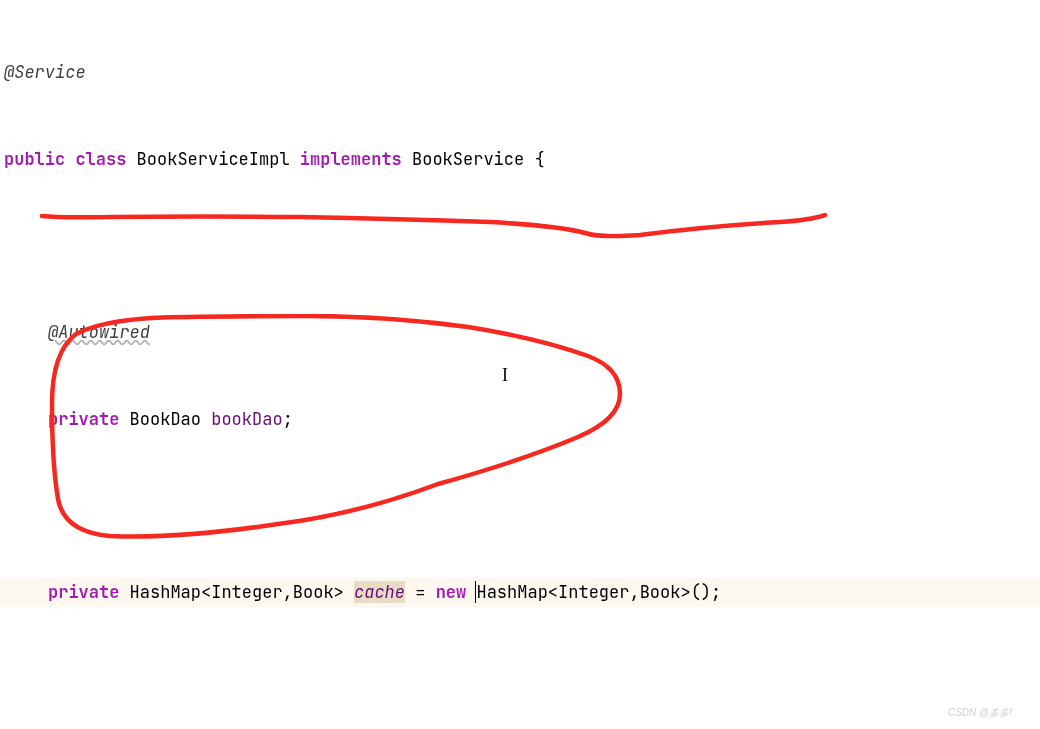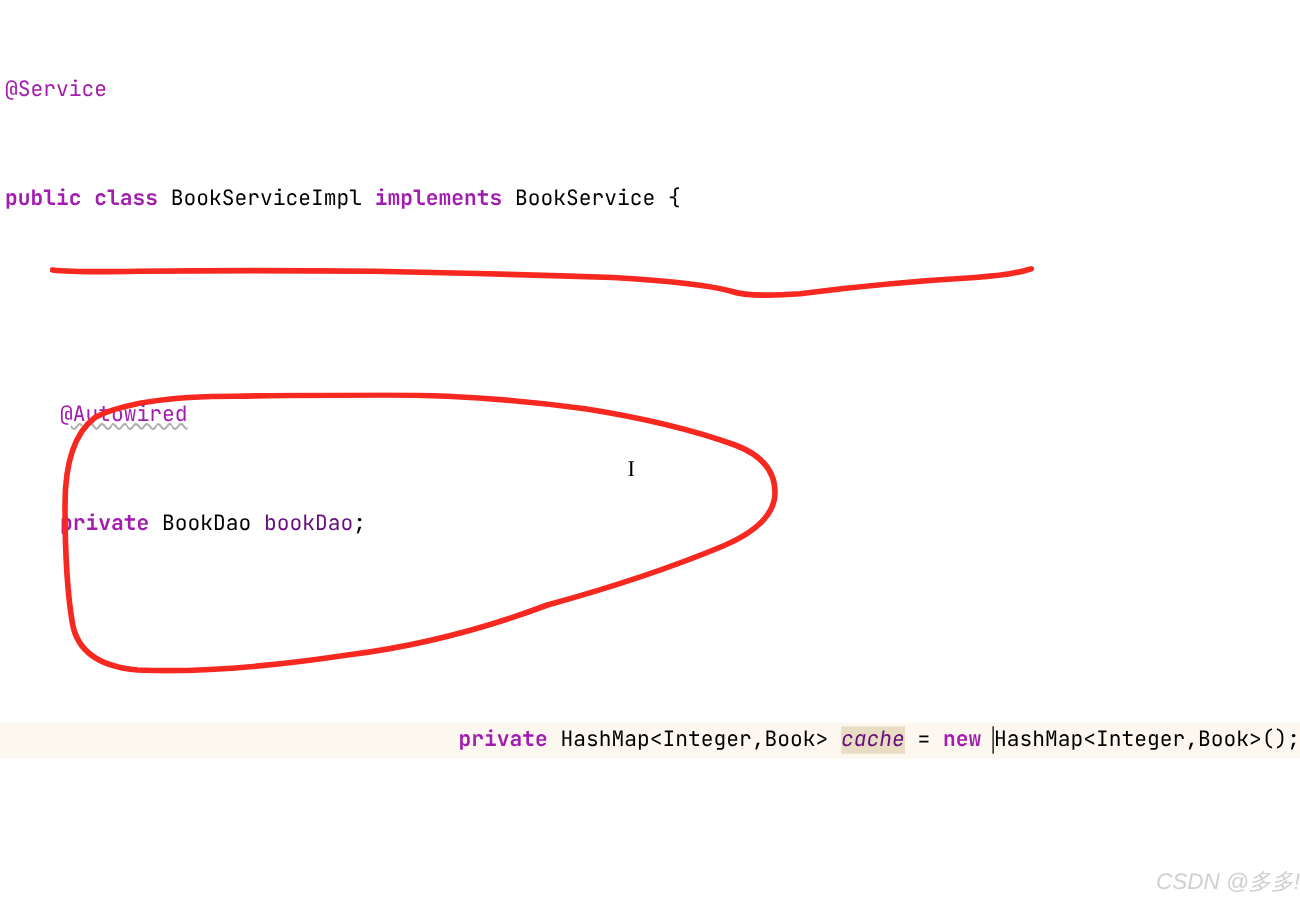--- a/index.html
+++ b/index.html
@@ -22,24 +22,24 @@
       white-space: pre;
     }
     .line {
       position: relative;
       height: 29px;
       line-height: 29px;
       padding-left: 4px;
     }
     .highlighted-line {
       background: #fdf8ef;
-      text-align: right;
     }
     .annotation {
-      color: #a21caf;
+      color: #404040;
+      font-style: italic;
     }
     .keyword {
       color: #a21caf;
       font-weight: bold;
     }
     .field-name {
       color: #660e7a;
     }
     .field-name-italic {
       color: #660e7a;
@@ -52,24 +52,24 @@
       text-decoration: underline wavy #b0b0b0;
     }
     .caret {
       border-left: 1px solid #000;
       margin-left: -1px;
     }
     .indent { display: inline-block; }
     .i1 { width: 44px; }
     .watermark {
       position: absolute;
-      right: 0;
+      right: 28px;
       bottom: 8px;
       color: #d0d0d0;
-      font-size: 18px;
+      font-size: 10px;
       font-style: italic;
       font-family: "Microsoft YaHei", sans-serif;
     }
     
     .red-underline {
       position: absolute;
       left: 40px;
       top: 213px;
       width: 790px;
       height: 30px;

